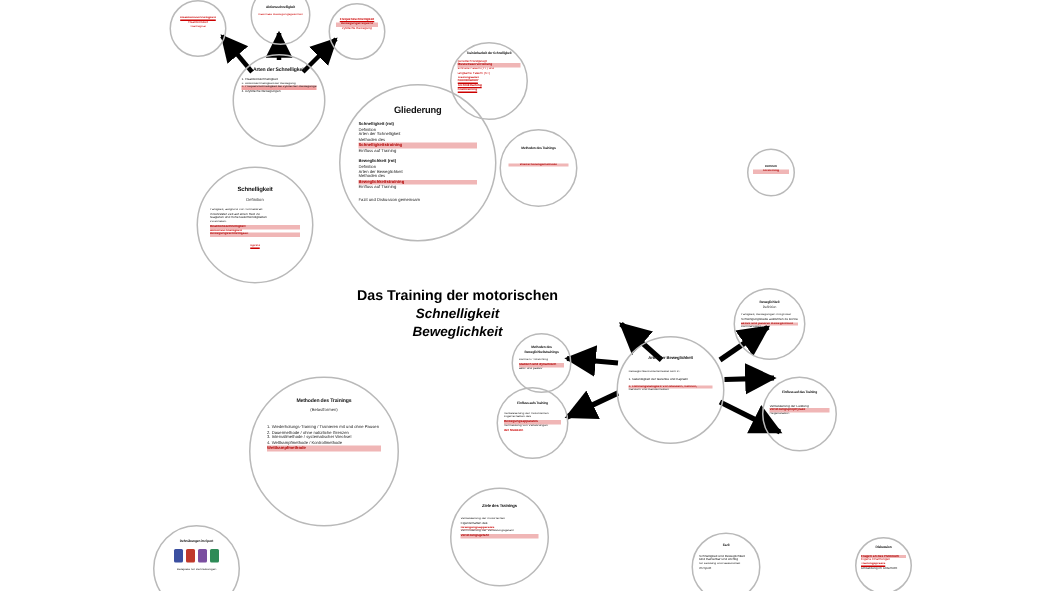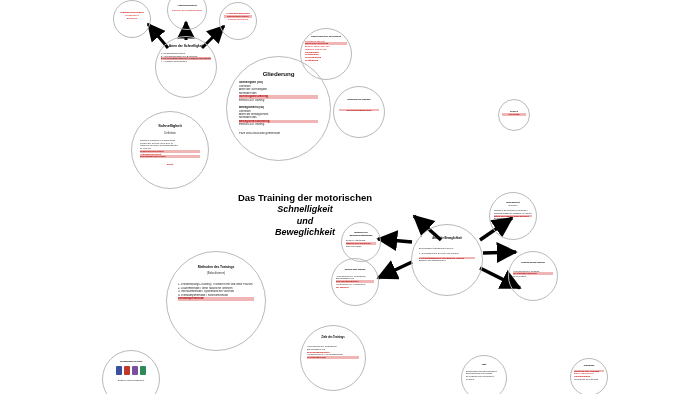--- a/index.html
+++ b/index.html
@@ -190,21 +190,20 @@
   <div class="node" style="left:498px;top:99px;width:32px;height:32px;padding:10px 3px 0;">
     <div class="n-body tiny center">
       <span class="li bk">Dehnen</span>
       <span class="li hlred">Stretching</span>
     </div>
   </div>
 
   <div id="title-block">
     <div class="t1">Das Training der motorischen</div>
     <div class="t3">Schnelligkeit</div>
-    <div class="t3">und</div>
     <div class="t3">Beweglichkeit</div>
   </div>
 
   <div class="node" style="left:166px;top:251px;width:100px;height:100px;padding:14px 11px 0;">
     <div class="n-title t35">Methoden des Trainings</div>
     <div class="n-sub t3px" style="margin-top:2px;">(Belastformen)</div>
     <div class="n-body t3px" style="margin-top:8px;">
       <span class="li">1. Wiederholungs-Training / Trainieren mit und ohne Pausen</span>
       <span class="li">2. Dauermethode / ohne natürliche Grenzen</span>
       <span class="li">3. Intervallmethode / systematischer Wechsel</span>

